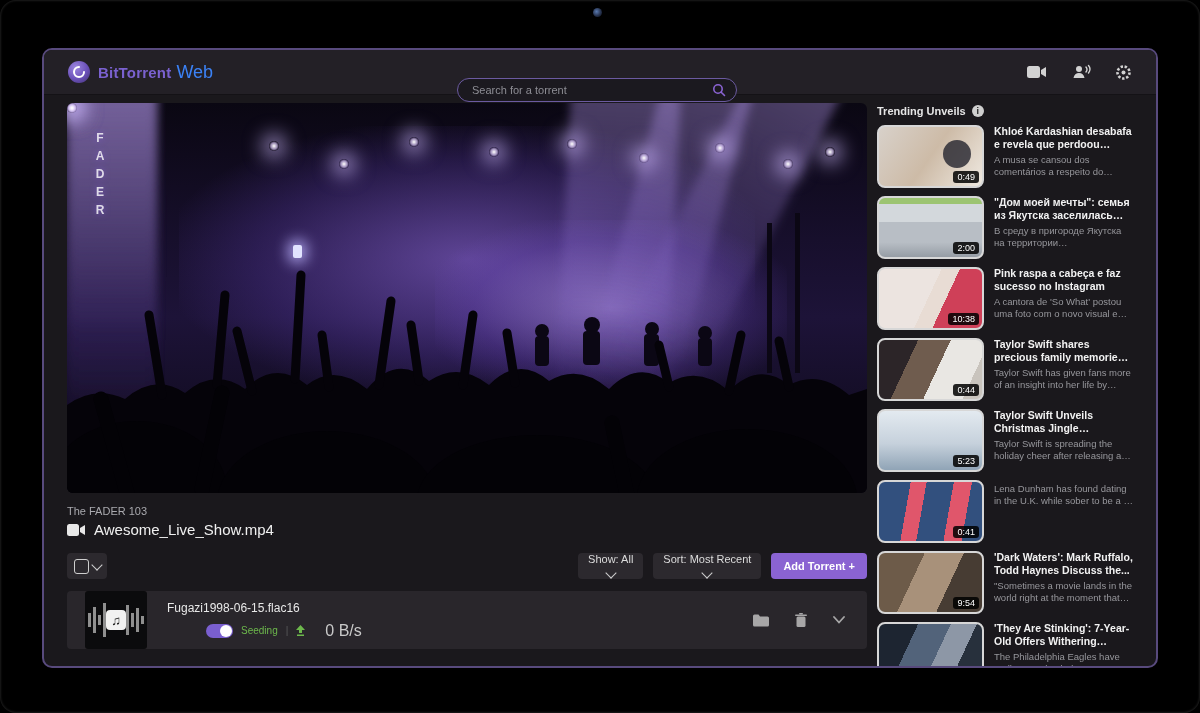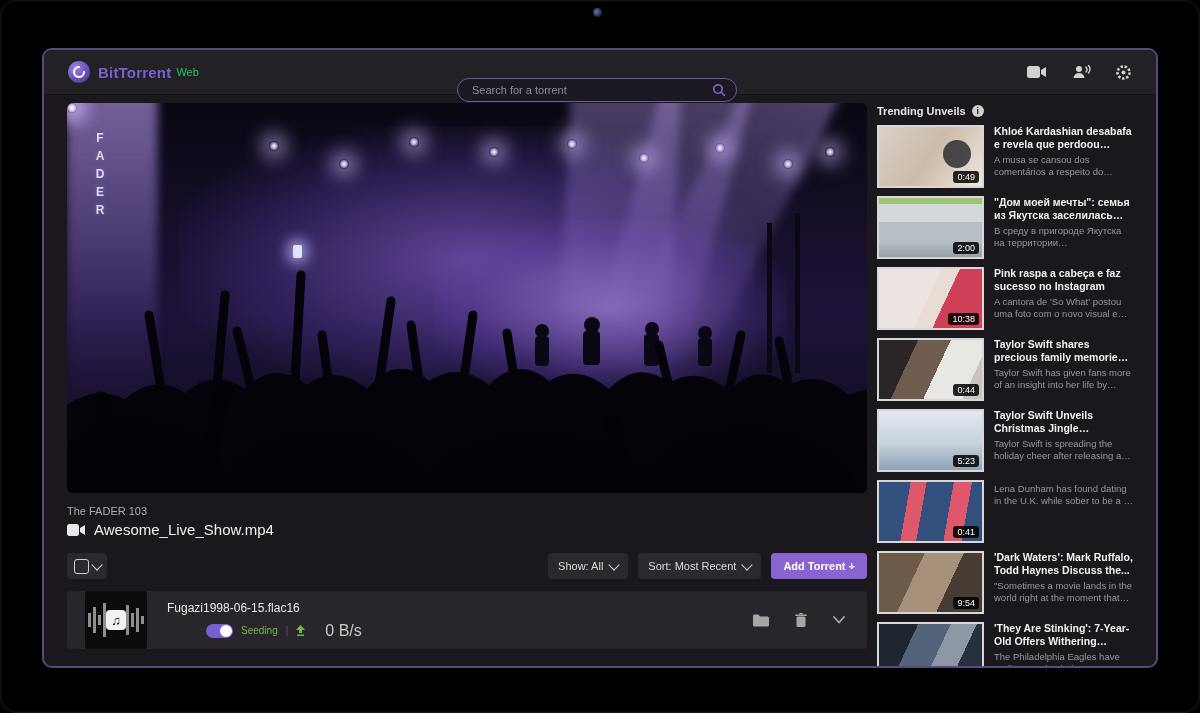--- a/index.html
+++ b/index.html
@@ -15,21 +15,21 @@
           border:2px solid #584a7d;border-radius:10px;background:#1a181c;overflow:hidden;}
 
   
   .header{position:relative;height:44px;background:#232026;display:flex;align-items:center;
           padding:0 24px;border-bottom:1px solid #141216;}
   .logo-wrap{display:flex;align-items:center;gap:8px;}
   .logo-circle{width:22px;height:22px;border-radius:50%;
           background:radial-gradient(circle at 35% 30%,#9c86e0,#6a50b8 55%,#40306e);
           display:flex;align-items:center;justify-content:center;}
   .brand{color:#7a61cf;font-weight:bold;font-size:15px;letter-spacing:.2px;}
-  .brand-suffix{color:#22c55e;font-weight:300;font-size:11px;margin-left:5px;}
+  .brand-suffix{color:#3b82f6;font-weight:300;font-size:18px;margin-left:5px;}
   .search-pill{position:absolute;left:413px;top:28px;width:280px;height:24px;box-sizing:border-box;
           border:1px solid #6b5aa0;border-radius:13px;background:#1b191f;display:flex;align-items:center;}
   .search-input{flex:1;background:transparent;border:none;outline:none;color:#9a9a9a;
           font-size:11px;padding:0 8px 0 14px;font-family:"Liberation Sans",sans-serif;}
   .search-input::placeholder{color:#8d8d94;}
   .search-icon{margin-right:10px;display:flex;}
   .header-icons{margin-left:auto;display:flex;align-items:center;gap:24px;}
   .hicon{display:flex;cursor:pointer;}
 
   
@@ -74,21 +74,21 @@
 
   
   .toolbar{margin-top:15px;width:800px;display:flex;align-items:center;}
   .select-btn{width:40px;height:26px;background:#2c292e;border-radius:4px;display:flex;
         align-items:center;justify-content:center;gap:4px;cursor:pointer;}
   .cbox{width:13px;height:13px;border:1.5px solid #cfcfcf;border-radius:3px;}
   .chev{width:7px;height:7px;border-right:1.5px solid #cfcfcf;border-bottom:1.5px solid #cfcfcf;
         transform:rotate(45deg);margin-top:-3px;}
   .toolbar-right{margin-left:auto;display:flex;align-items:center;gap:10px;}
   .filter-btn{height:26px;background:#2c292e;border-radius:4px;color:#dcdcdc;font-size:11px;
-        display:flex;align-items:center;gap:7px;padding:0 10px;cursor:pointer;}
+        display:flex;align-items:center;gap:7px;padding:0 10px;cursor:pointer;flex-direction:column;}
   .add-btn{height:26px;background:#8a63d2;border-radius:4px;color:#fff;font-size:11px;
         display:flex;align-items:center;padding:0 12px;cursor:pointer;font-weight:bold;}
 
   
   .torrent-card{margin-top:12px;width:800px;height:58px;background:#29262b;border-radius:4px;
         display:flex;align-items:center;}
   .t-thumb{width:62px;height:58px;margin-left:18px;background:#0b0b0d;border-radius:3px;
         position:relative;display:flex;align-items:center;justify-content:center;overflow:hidden;}
   .note-box{width:20px;height:20px;background:#f2f2f2;border-radius:4px;display:flex;
         align-items:center;justify-content:center;color:#1a1a1a;font-size:13px;z-index:1;}
@@ -101,21 +101,21 @@
   .sep{color:#5a5a5a;font-size:10px;}
   .speed{color:#c9c9c9;font-size:16px;display:flex;align-items:center;gap:20px;}
   .t-actions{margin-left:auto;margin-right:22px;display:flex;align-items:center;gap:26px;}
   .t-actions .hicon svg{opacity:.85;}
 
   
   .trend-header{display:flex;align-items:center;gap:6px;color:#e6e6e6;font-size:11px;font-weight:bold;}
   .info-dot{width:12px;height:12px;border-radius:50%;background:#cfcfcf;color:#222;font-size:9px;
         display:flex;align-items:center;justify-content:center;font-weight:bold;}
   .tv-item{display:flex;margin-top:8px;cursor:pointer;}
-  .tv-thumb{width:107px;height:63px;border-radius:0;border:2px solid #d7d7d7;box-sizing:border-box;
+  .tv-thumb{width:107px;height:63px;border-radius:8px;border:2px solid #d7d7d7;box-sizing:border-box;
         position:relative;flex-shrink:0;overflow:hidden;background:#333;}
   .tv-duration{position:absolute;right:3px;bottom:3px;background:rgba(0,0,0,.85);color:#fff;
         font-size:9px;padding:1px 4px;border-radius:3px;}
   .tv-duration:empty{display:none;}
   .tv-text{margin-left:10px;width:148px;}
   .tv-title{color:#f2f2f2;font-size:10.5px;font-weight:bold;line-height:13px;
         display:-webkit-box;-webkit-line-clamp:2;-webkit-box-orient:vertical;overflow:hidden;}
   .tv-desc{margin-top:3px;color:#97979c;font-size:9.5px;line-height:11.5px;
         display:-webkit-box;-webkit-line-clamp:2;-webkit-box-orient:vertical;overflow:hidden;}
   

